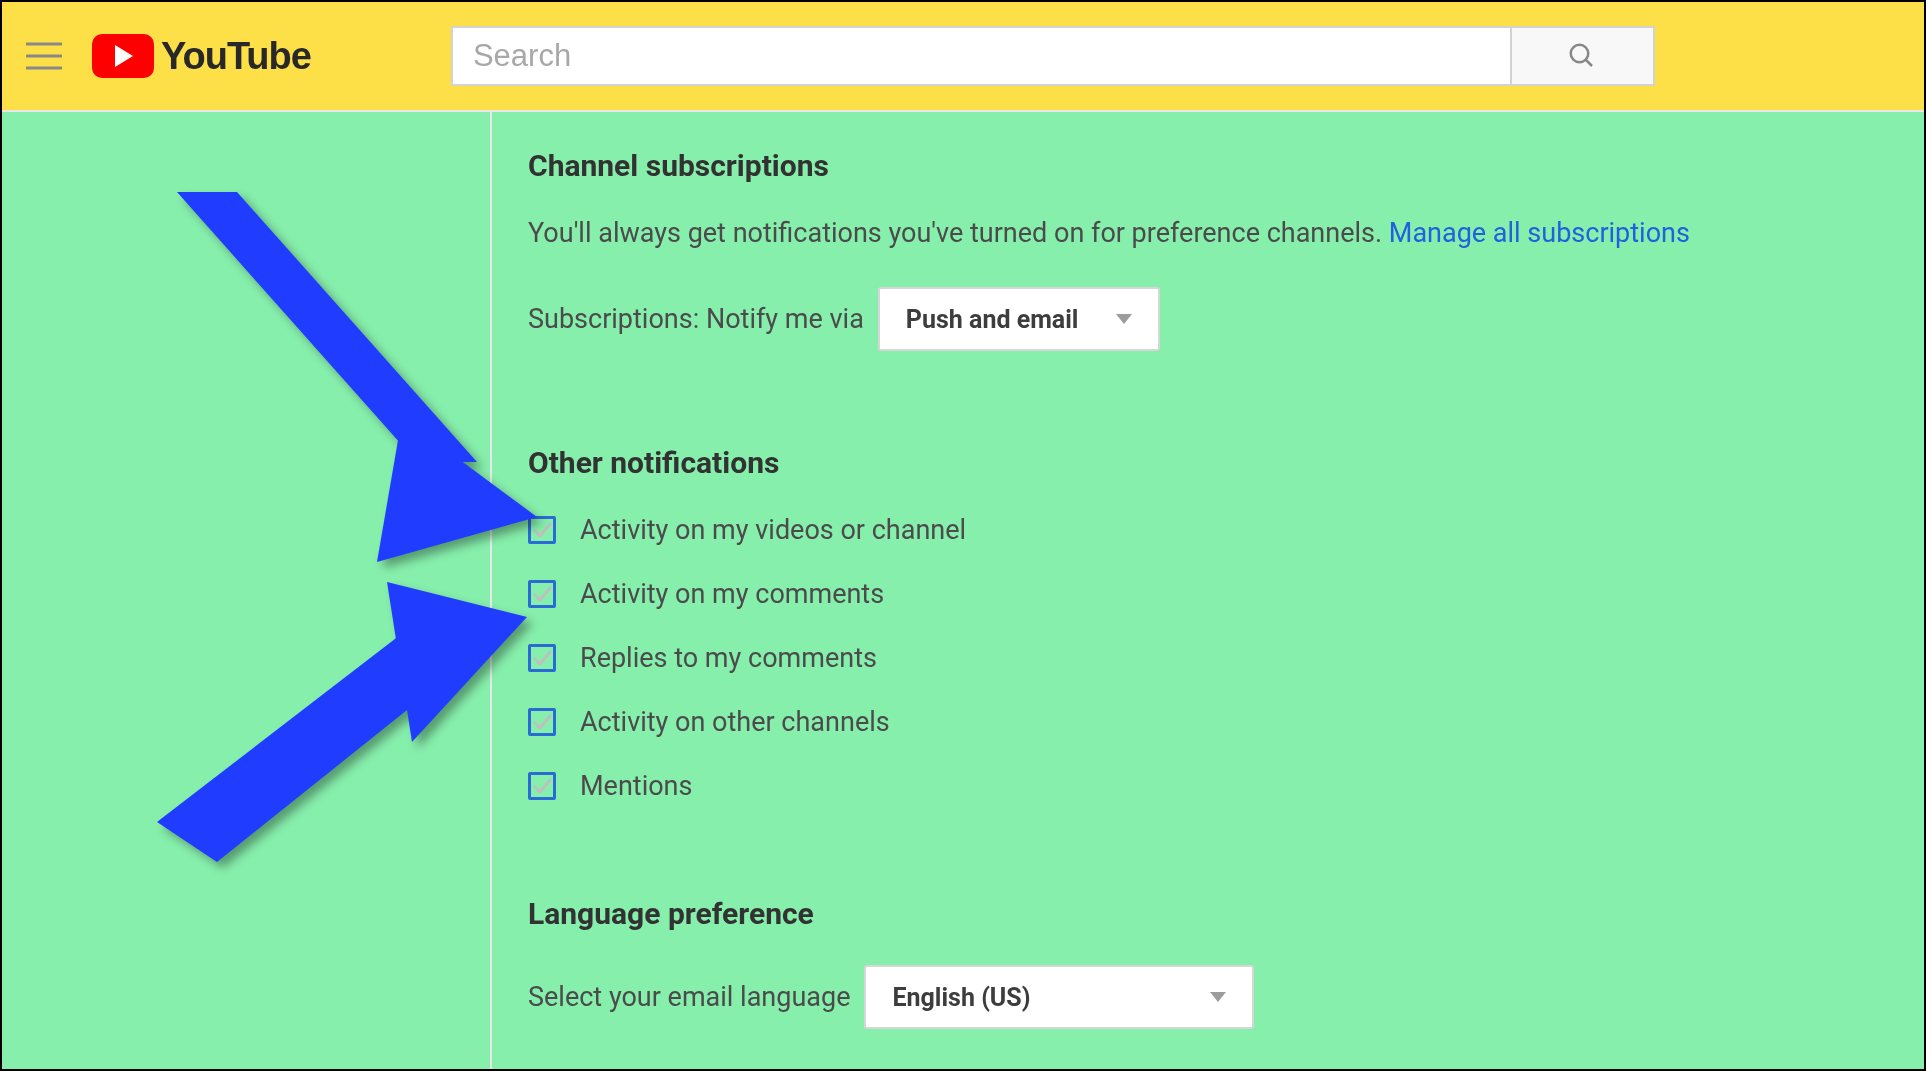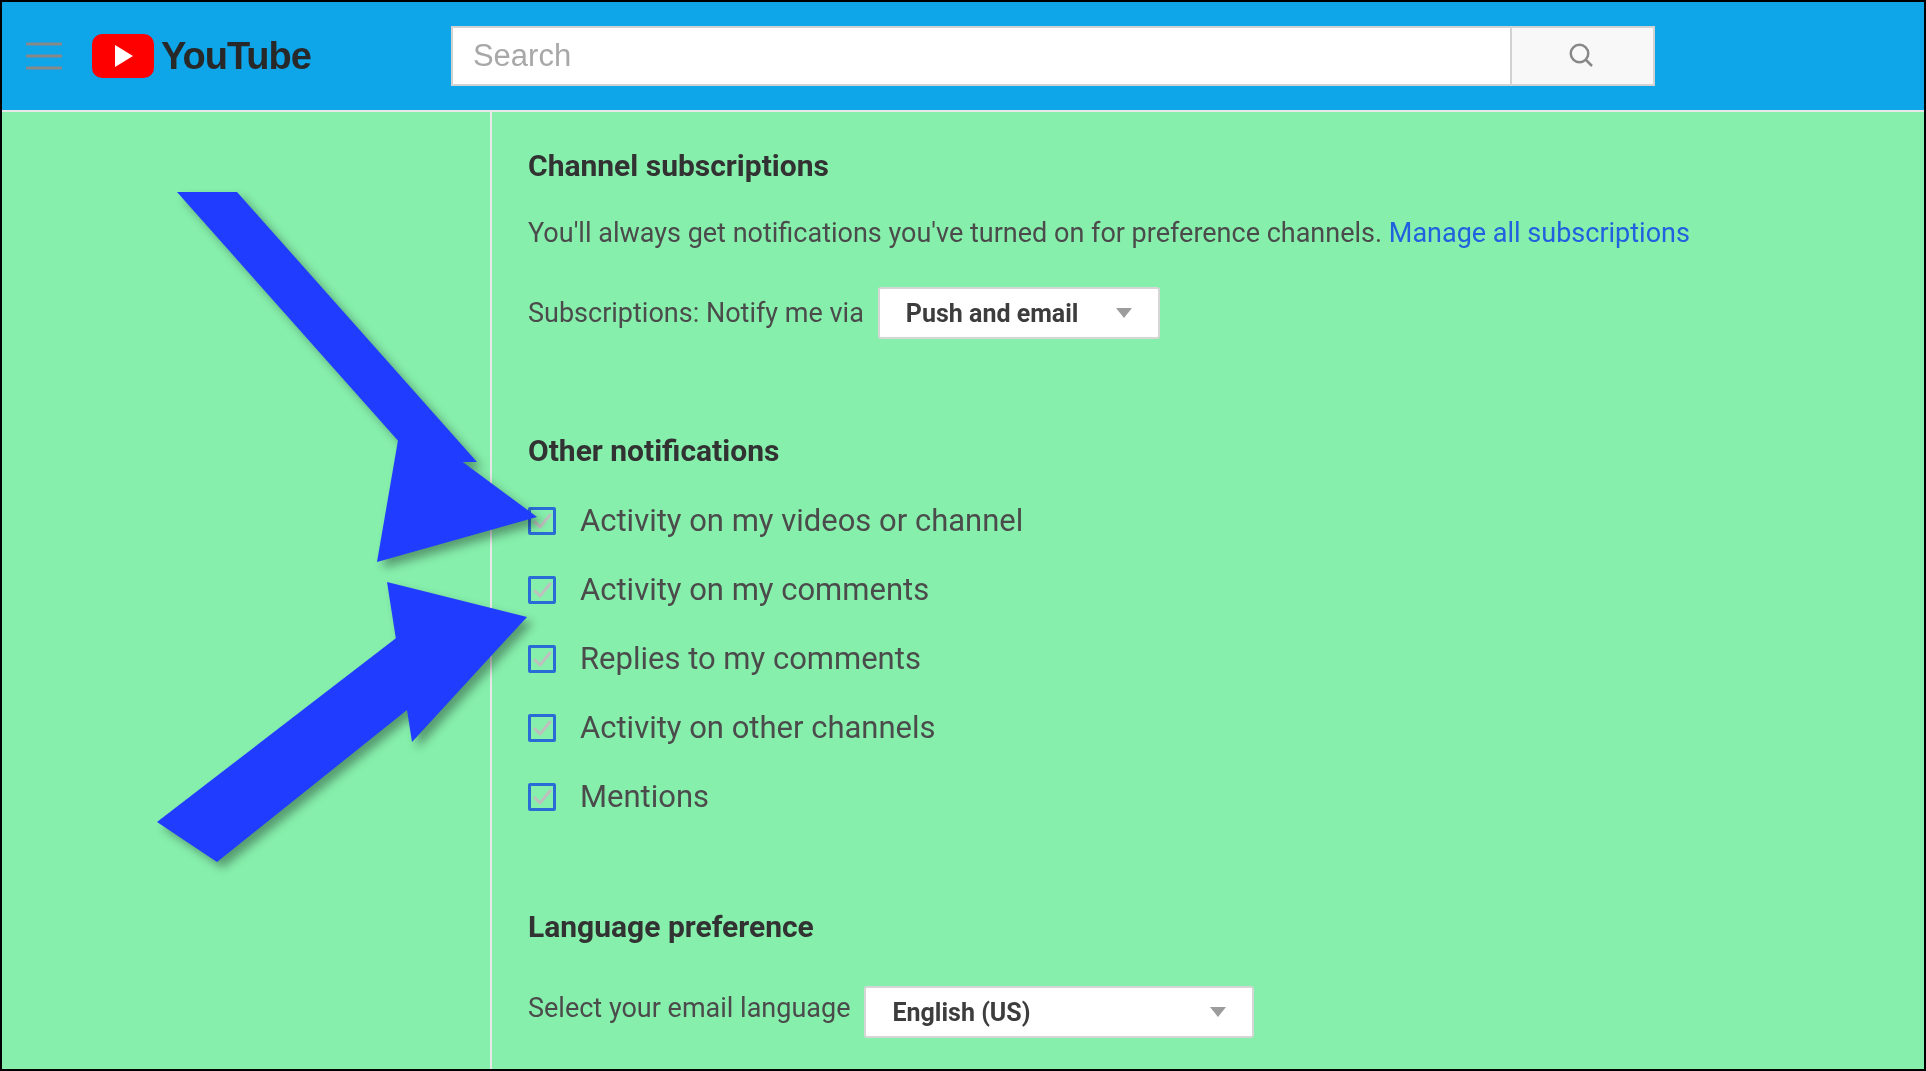--- a/index.html
+++ b/index.html
@@ -18,21 +18,21 @@
     inset: 0;
     border: 2px solid #000;
     background: #fff;
   }
 
   
   .header {
     position: absolute;
     top: 0; left: 0; right: 0;
     height: 110px;
-    background: #0ea5e9;
+    background: #fde047;
     border-bottom: 2px solid #e8e8e8;
     display: flex;
     align-items: center;
     padding: 0 18px 0 22px;
   }
   .hamburger {
     width: 40px; height: 40px;
     display: inline-flex;
     align-items: center;
     justify-content: center;
@@ -135,53 +135,52 @@
     margin-top: 38px;
   }
   .row-label {
     font-size: 27px;
     color: #4b4b4b;
   }
   .dropdown {
     display: inline-flex;
     align-items: center;
     gap: 38px;
-    height: 52px;
+    height: 64px;
     padding: 0 26px 0 26px;
     border: 2px solid #d6d6d6;
     background: #fff;
     font-size: 25px;
     font-weight: 700;
     color: #3d3d3d;
     cursor: pointer;
     border-radius: 3px;
   }
   .dropdown.lang {
     font-weight: 700;
     width: 390px;
     justify-content: space-between;
     gap: 0;
-    margin-top: 8px;
   }
   .chev { color: #9c9c9c; }
 
   .check-list { display: flex; flex-direction: column; gap: 32px; }
   .check-item { display: flex; align-items: center; gap: 24px; }
   .checkbox {
     width: 28px; height: 28px;
     border: 3px solid #2a6cd6;
     border-radius: 2px;
     display: inline-flex;
     align-items: center;
     justify-content: center;
     color: #bfbfbf;
     cursor: pointer;
     flex-shrink: 0;
   }
-  .check-label { font-size: 31px; color: #4b4b4b; }
+  .check-label { font-size: 27px; color: #4b4b4b; }
 
   
   .arrow {
     position: absolute;
     filter: drop-shadow(6px 6px 5px rgba(0,0,0,0.35));
     pointer-events: none;
   }
 </style>
 </head>
 <body>

